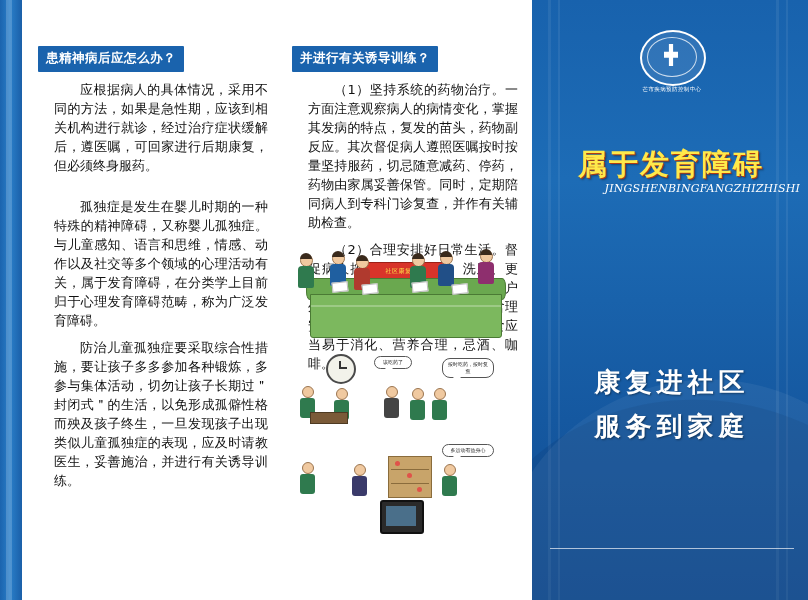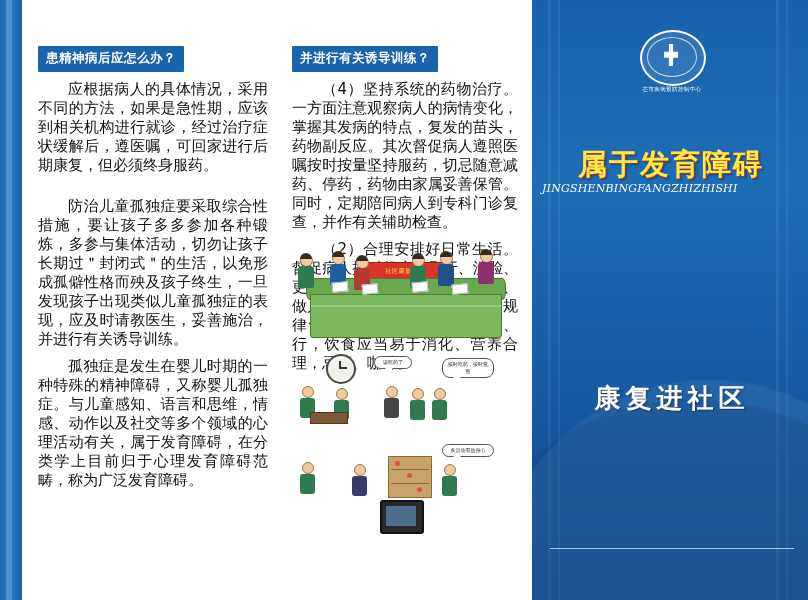--- a/index.html
+++ b/index.html
@@ -126,30 +126,30 @@
     font-weight: bold;
     letter-spacing: 2px;
     color: #ffe94a;
     text-shadow: 1px 1px 0 #b03a12, 2px 2px 2px rgba(0,0,0,0.35);
     font-family: "DejaVu Sans", sans-serif;
   }
   .cover-title-en {
     position: absolute;
     left: 10px; top: 182px;
     width: 258px;
-    text-align: left;
+    text-align: right;
     font-size: 11px;
     font-style: italic;
     color: #ffffff;
     letter-spacing: 0.2px;
     font-family: "DejaVu Serif", serif;
   }
   .cover-slogan {
     position: absolute;
-    left: 18px; top: 376px;
+    left: 18px; top: 360px;
     width: 244px;
     text-align: center;
     color: #ffffff;
   }
   .cover-slogan div {
     font-size: 26px;
     font-weight: bold;
     letter-spacing: 5px;
     line-height: 44px;
     text-shadow: 1px 1px 2px rgba(0,0,0,0.4);
@@ -342,52 +342,52 @@
     background: #1a63ad;
     color: #ffffff;
     font-size: 12.5px;
     font-weight: bold;
     letter-spacing: 0.5px;
     padding: 4px 8px 5px 8px;
     display: inline-block;
     border-radius: 1px;
   }
   .para {
-    font-size: 15px;
+    font-size: 13px;
     line-height: 19px;
     text-align: justify;
     text-justify: inter-ideograph;
-    margin: 8px 0 0 0;
+    margin: 8px 0 0 16px;
     text-indent: 2em;
     color: #111;
   }
   .col1 { left: 38px; width: 230px; }
   .col2 { left: 292px; width: 226px; }
   .spacer-h { height: 14px; }
 </style>
 </head>
 <body>
 
 <div class="page">
 
   <div class="spine">
     <div class="spine-inner"></div>
   </div>
 
   <div class="col col1" style="padding-top:46px;">
     <div class="headbox">患精神病后应怎么办？</div>
     <p class="para">应根据病人的具体情况，采用不同的方法，如果是急性期，应该到相关机构进行就诊，经过治疗症状缓解后，遵医嘱，可回家进行后期康复，但必须终身服药。</p>
     <div class="spacer-h"></div>
+    <p class="para">孤独症是发生在婴儿时期的一种特殊的精神障碍，又称婴儿孤独症。与儿童感知、语言和思维，情感、动作以及社交等多个领域的心理活动有关，属于发育障碍，在分类学上目前归于心理发育障碍范畴，称为广泛发育障碍。</p>
     <p class="para">防治儿童孤独症要采取综合性措施，要让孩子多多参加各种锻炼，多参与集体活动，切勿让孩子长期过＂封闭式＂的生活，以免形成孤僻性格而殃及孩子终生，一旦发现孩子出现类似儿童孤独症的表现，应及时请教医生，妥善施治，并进行有关诱导训练。</p>
-    <p class="para">孤独症是发生在婴儿时期的一种特殊的精神障碍，又称婴儿孤独症。与儿童感知、语言和思维，情感、动作以及社交等多个领域的心理活动有关，属于发育障碍，在分类学上目前归于心理发育障碍范畴，称为广泛发育障碍。</p>
   </div>
 
   <div class="col col2" style="padding-top:46px;">
     <div class="headbox">并进行有关诱导训练？</div>
-    <p class="para">（4）坚持系统的药物治疗。一方面注意观察病人的病情变化，掌握其发病的特点，复发的苗头，药物副反应。其次督促病人遵照医嘱按时按量坚持服药，切忌随意减药、停药，药物由家属妥善保管。同时，定期陪同病人到专科门诊复查，并作有关辅助检查。</p>
+    <p class="para">（1）坚持系统的药物治疗。一方面注意观察病人的病情变化，掌握其发病的特点，复发的苗头，药物副反应。其次督促病人遵照医嘱按时按量坚持服药，切忌随意减药、停药，药物由家属妥善保管。同时，定期陪同病人到专科门诊复查，并作有关辅助检查。</p>
     <p class="para">（2）合理安排好日常生活。督促病人按时起床、刷牙、洗脸、更衣、整理房间、购物、听音乐、做户外活动等，养成良好的生活规律含理安排病人的衣、食、住、行，饮食应当易于消化、营养合理，忌酒、咖啡。</p>
   </div>
 
   <div class="scene">
     <div class="banner">社区康复活动</div>
     <div class="table-top"></div>
     <div class="table-cloth"></div>
 
     <div class="person" style="left:6px; top:22px;">
       <div class="hair"></div>
@@ -494,18 +494,19 @@
       <div class="logo-ellipse"></div>
       <div class="logo-cross"></div>
       <div class="logo-caption">芒市疾病预防控制中心</div>
     </div>
 
     <div class="cover-title">属于发育障碍</div>
     <div class="cover-title-en">JINGSHENBINGFANGZHIZHISHI</div>
 
     <div class="cover-slogan">
       <div>康复进社区</div>
+      <div>服务到家庭</div>
     </div>
 
     <div class="cover-footer-rule"></div>
   </div>
 
 </div>
 
 </body></html>

